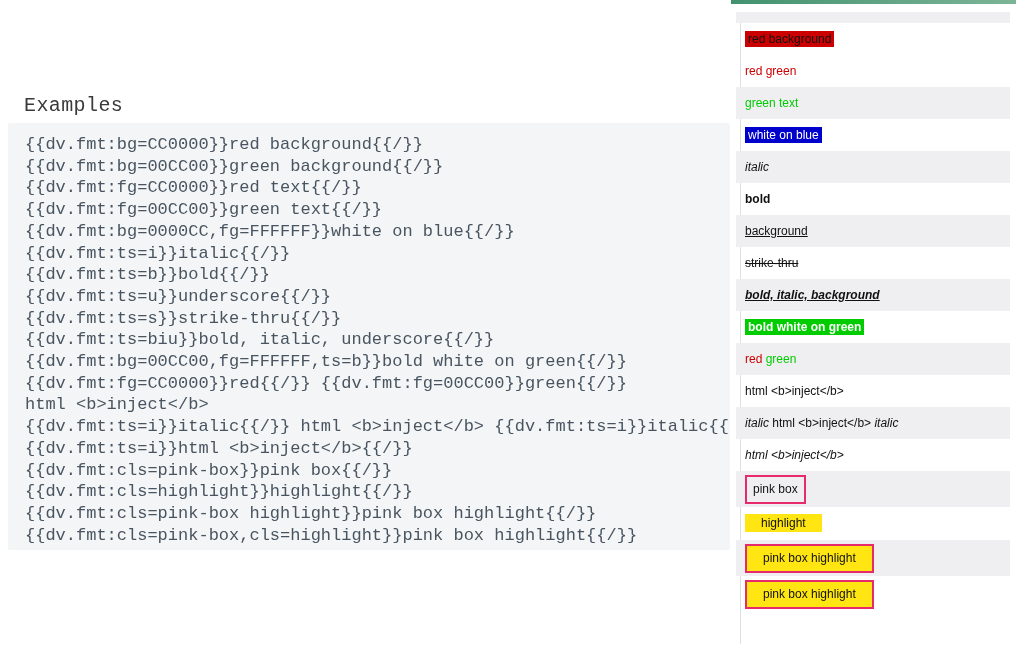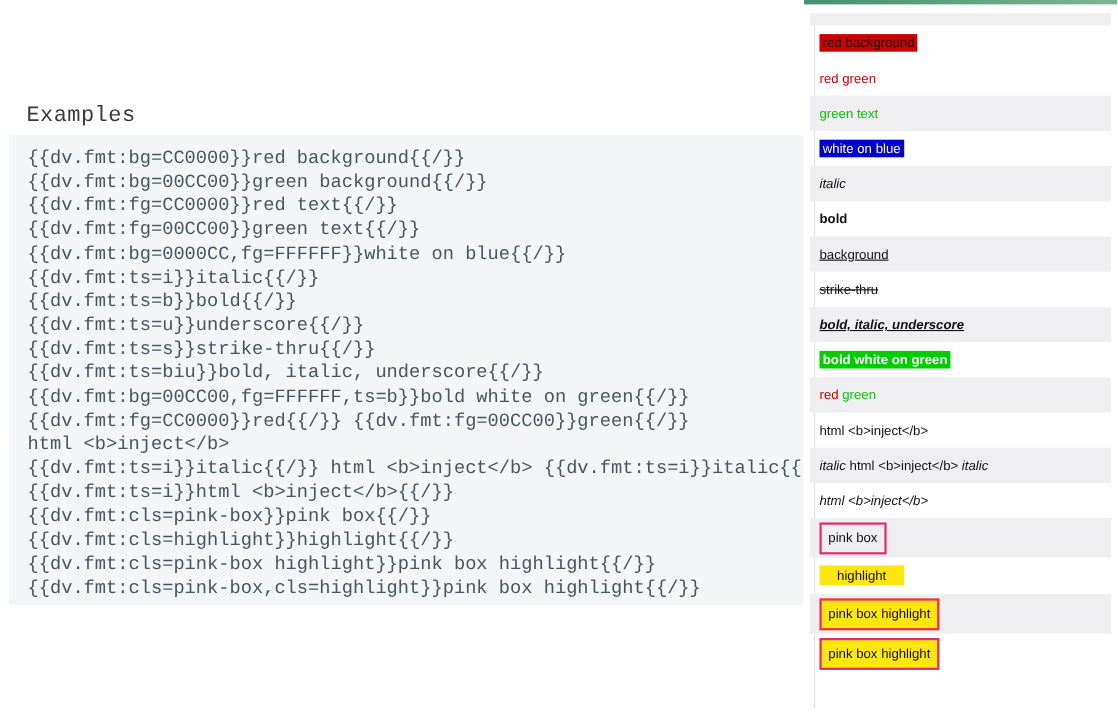--- a/index.html
+++ b/index.html
@@ -72,21 +72,21 @@
   .st-i{font-style:italic;}
   .st-u{text-decoration:underline;}
   .st-s{text-decoration:line-through;}
   .st-b.st-u, .st-u.st-s{text-decoration:underline;}
   .st-pink-box{
     display:inline-block;vertical-align:middle;
     border:2px solid var(--pink-border,#E72A6A);
     padding:2px 6px;line-height:21px;
   }
   .st-highlight{background:var(--highlight-yellow,#FFE613);padding:2px 16px;}
-  .st-pink-box.st-highlight{padding:2px 6px;}
+  .st-pink-box.st-highlight{padding:2px 16px;}
 </style>
 </head>
 <body>
 
 <div class="screen">
 
   <h2 class="examples-heading">Examples</h2>
 
   <div class="code-block">
     <pre>{{dv.fmt:bg=CC0000}}red background{{/}}
@@ -118,21 +118,21 @@
     <div>
         <div class="out-row shaded empty"></div>
         <div class="out-row"><span class="st-bg-red">red background</span></div>
         <div class="out-row"><span class="st-fg-red">red green</span></div>
         <div class="out-row shaded"><span class="st-fg-green">green text</span></div>
         <div class="out-row"><span class="st-bg-blue st-fg-white">white on blue</span></div>
         <div class="out-row shaded"><span class="st-i">italic</span></div>
         <div class="out-row"><span class="st-b">bold</span></div>
         <div class="out-row shaded"><span class="st-u">background</span></div>
         <div class="out-row"><span class="st-s">strike-thru</span></div>
-        <div class="out-row shaded"><span class="st-b st-i st-u">bold, italic, underscore</span></div>
+        <div class="out-row shaded"><span class="st-b st-i st-u">bold, italic, background</span></div>
         <div class="out-row"><span class="st-bg-green st-fg-white st-b">bold white on green</span></div>
         <div class="out-row shaded"><span class="st-fg-red">red</span><span> </span><span class="st-fg-green">green</span></div>
         <div class="out-row"><span>html &lt;b&gt;inject&lt;/b&gt;</span></div>
         <div class="out-row shaded"><span class="st-i">italic</span><span> html &lt;b&gt;inject&lt;/b&gt; </span><span class="st-i">italic</span></div>
         <div class="out-row"><span class="st-i">html &lt;b&gt;inject&lt;/b&gt;</span></div>
         <div class="out-row shaded row-tall"><span class="st-pink-box">pink box</span></div>
         <div class="out-row row-mid"><span class="st-highlight">highlight</span></div>
         <div class="out-row shaded row-tall"><span class="st-pink-box st-highlight">pink box highlight</span></div>
         <div class="out-row row-tall"><span class="st-pink-box st-highlight">pink box highlight</span></div>
       </div>

